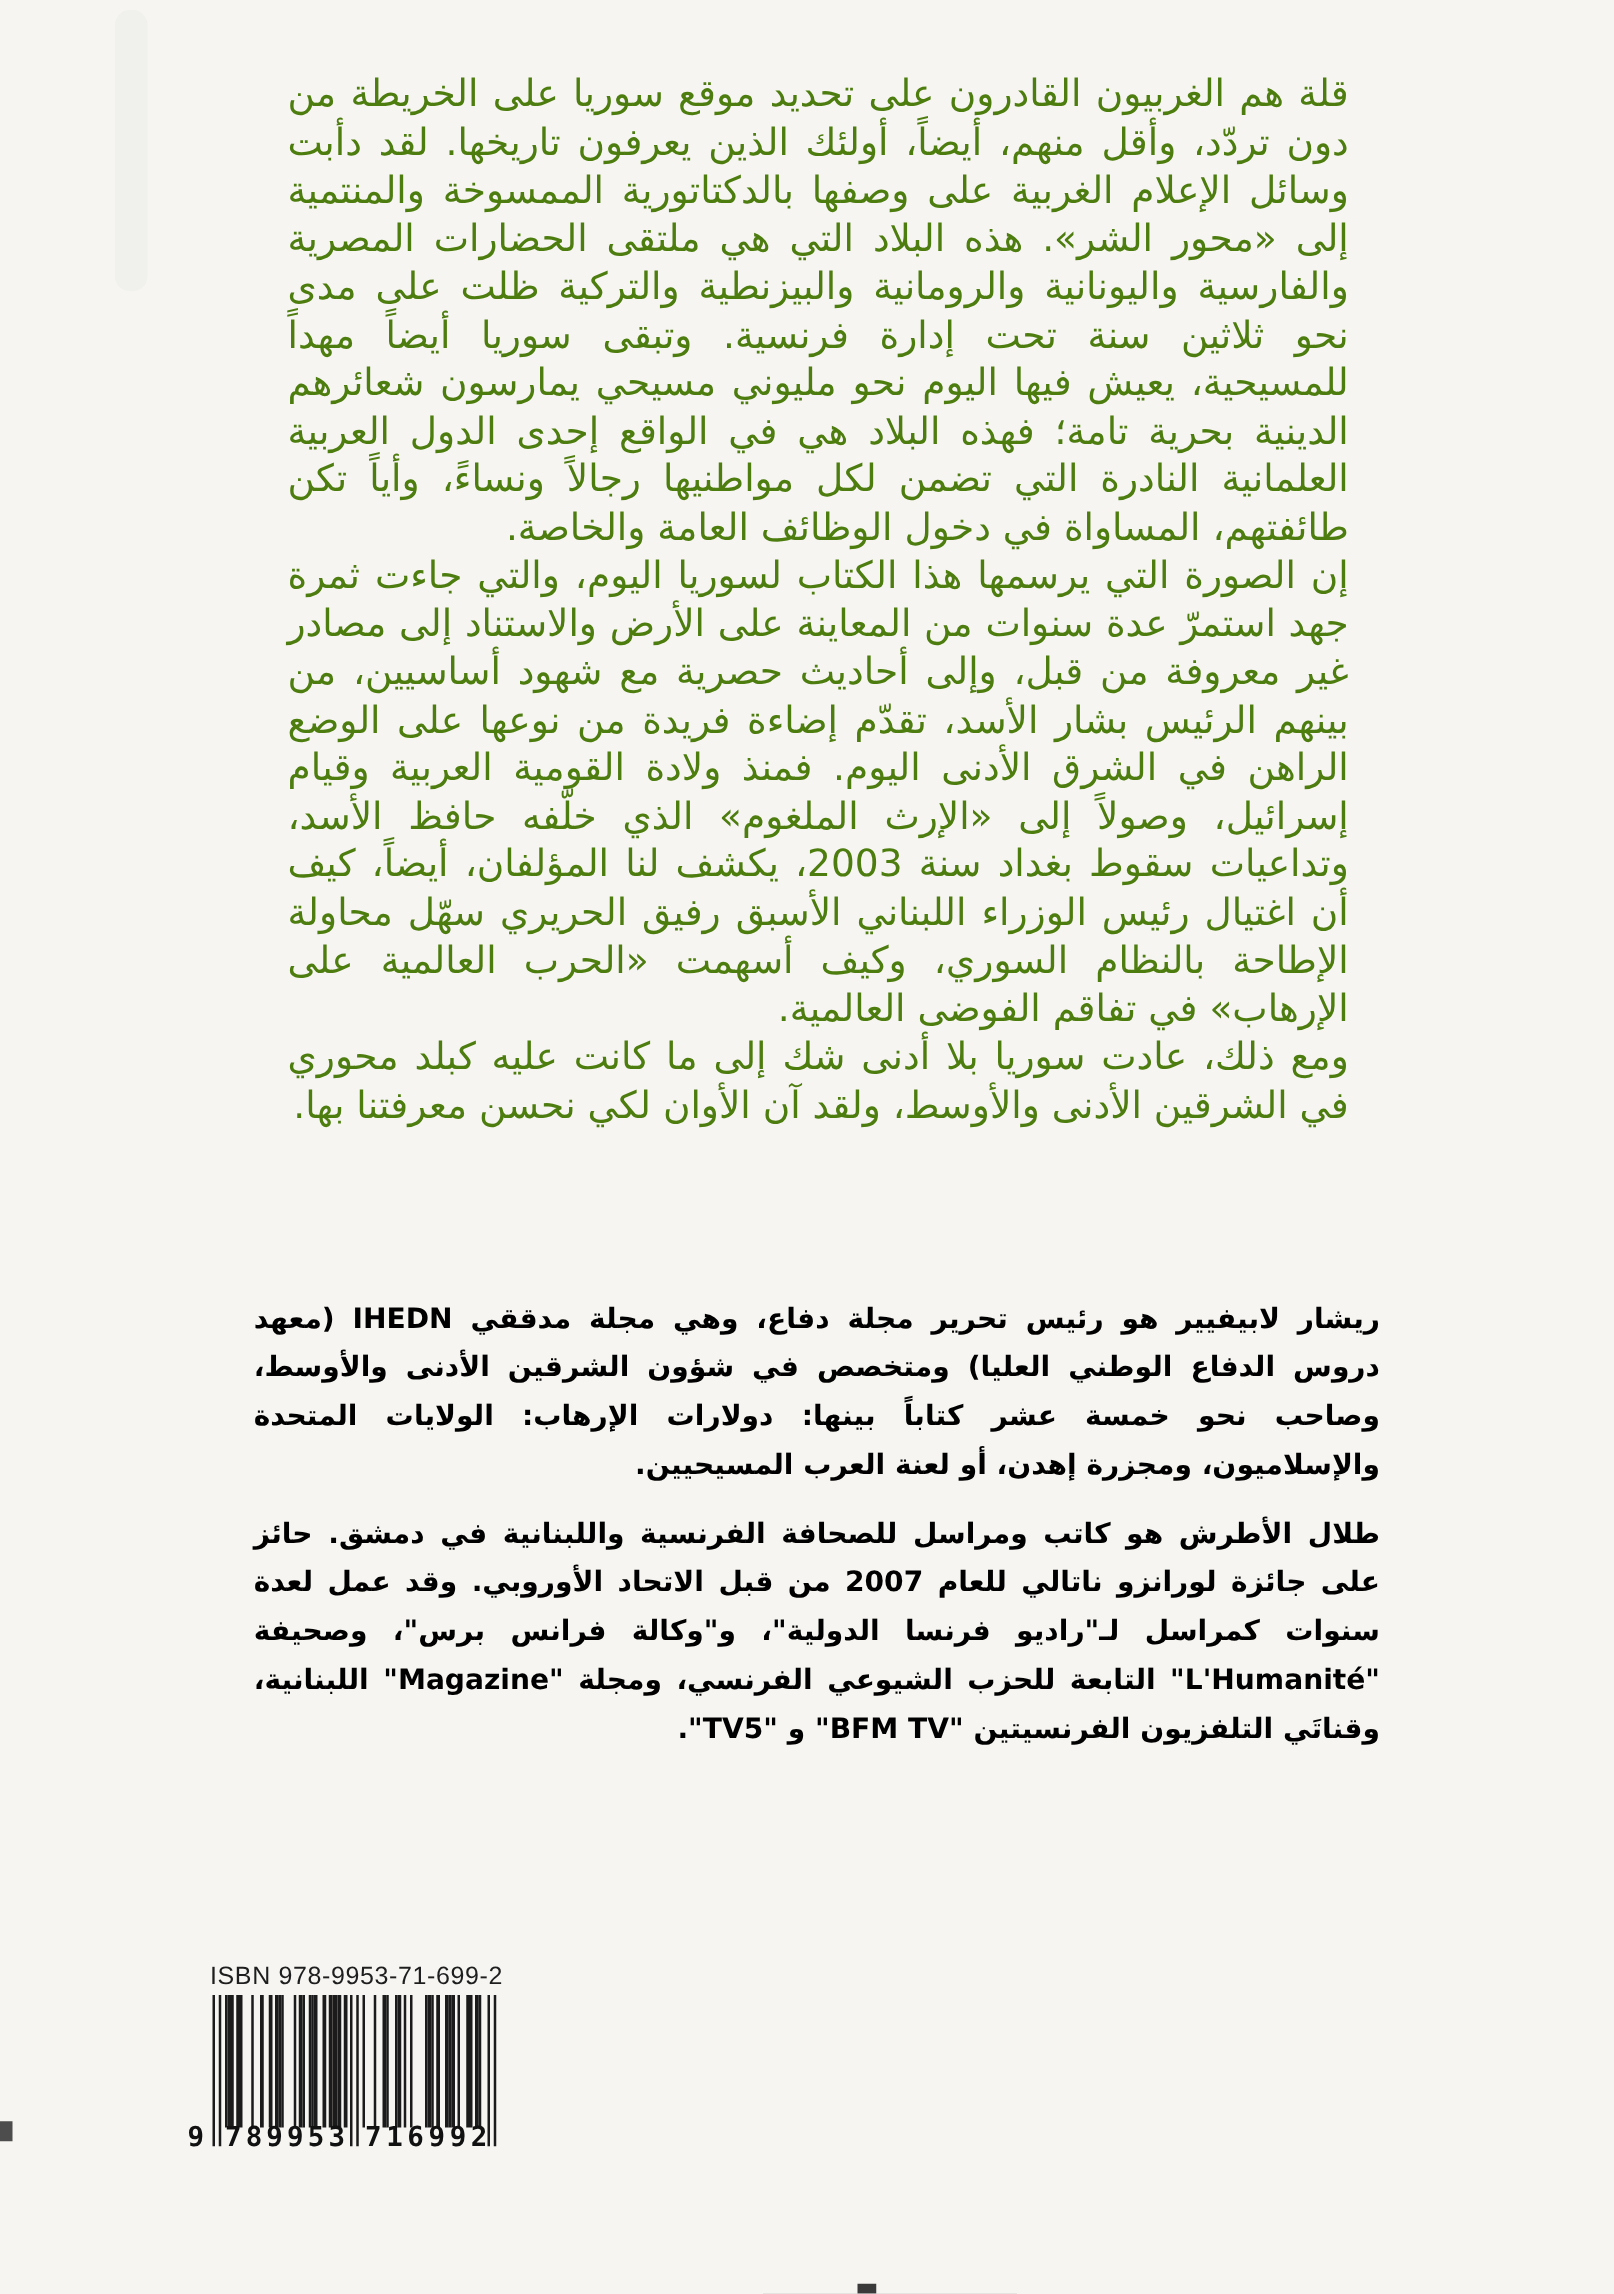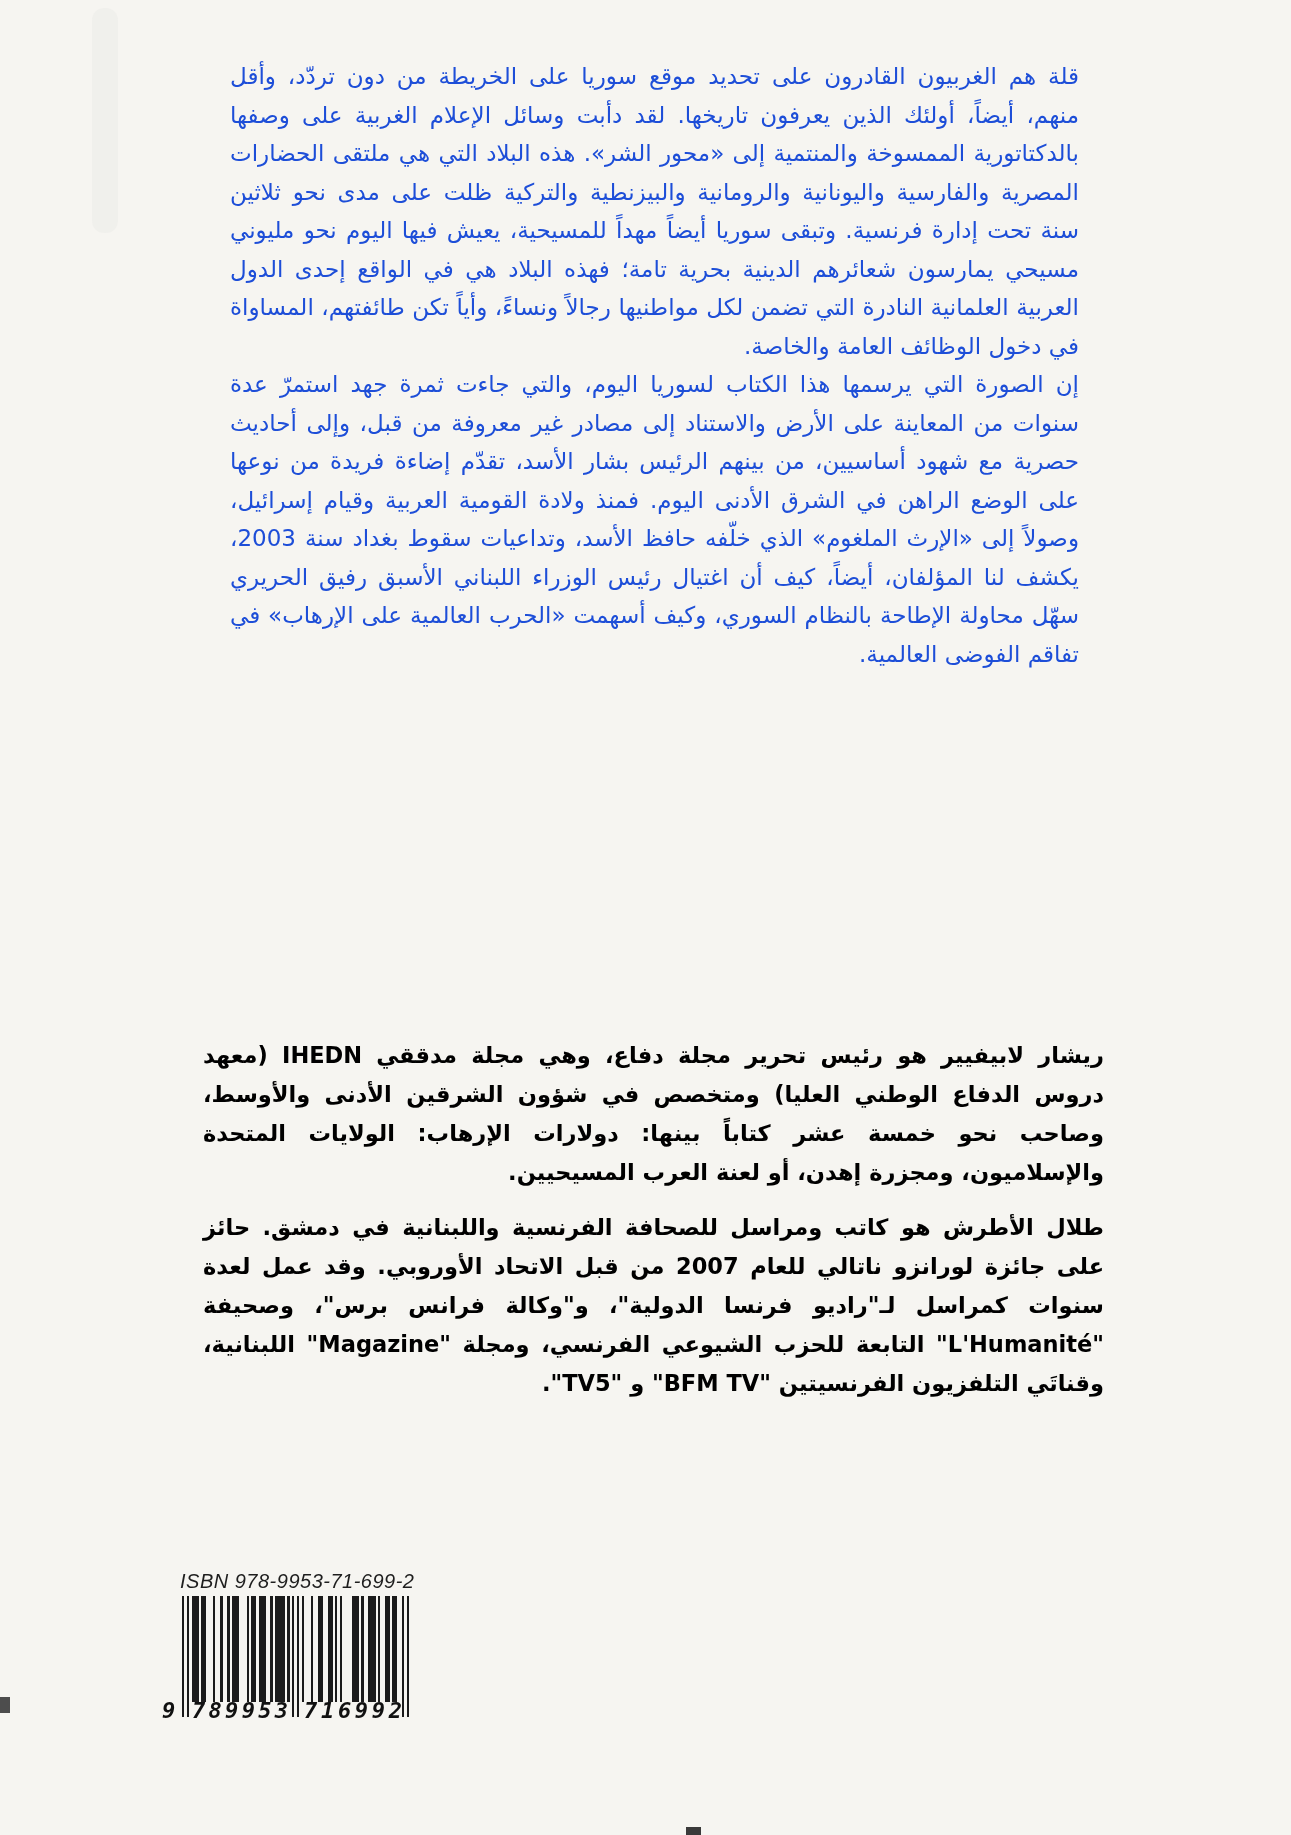--- a/index.html
+++ b/index.html
@@ -12,37 +12,37 @@
     font-family:"DejaVu Sans",sans-serif;
   }
   
   .smudge{
     position:absolute;left:92px;top:8px;width:26px;height:225px;
     background:#ececea;opacity:.6;border-radius:12px;
   }
   .synopsis{
     position:absolute;top:57px;right:212px;width:849px;
     direction:rtl;
-    font-size:23px;line-height:38.5px;
-    color:#1d4ed8;
+    font-size:30px;line-height:38.5px;
+    color:#4d7c0f;
     text-align:justify;
   }
   .synopsis p{margin:0;}
   .bios{
     position:absolute;top:1036px;right:187px;width:901px;
     direction:rtl;
     font-size:22.5px;line-height:39px;
     font-weight:700;
     color:#000000;
     text-align:justify;
   }
   .bios p{margin:0 0 16px 0;}
   .barcode{
-    position:absolute;left:164px;top:1570px;width:270px;
-    direction:ltr;color:#111;font-style:italic;
+    position:absolute;left:152px;top:1570px;width:270px;
+    direction:ltr;color:#111;
   }
   .isbn-label{
     font-family:"Liberation Sans",sans-serif;
     font-size:20px;letter-spacing:.5px;
     margin:0 0 3px 16px;white-space:nowrap;color:#1e1e1e;
   }
   .bc-bars{
     position:relative;margin-left:18px;width:228px;height:146px;
     font-size:0;white-space:nowrap;
   }
@@ -64,20 +64,21 @@
 </head>
 <body>
 
 <div class="page">
 
   <div class="smudge"></div>
 
   <div class="synopsis">
     <p>قلة هم الغربيون القادرون على تحديد موقع سوريا على الخريطة من دون تردّد، وأقل منهم، أيضاً، أولئك الذين يعرفون تاريخها. لقد دأبت وسائل الإعلام الغربية على وصفها بالدكتاتورية الممسوخة والمنتمية إلى «محور الشر». هذه البلاد التي هي ملتقى الحضارات المصرية والفارسية واليونانية والرومانية والبيزنطية والتركية ظلت على مدى نحو ثلاثين سنة تحت إدارة فرنسية. وتبقى سوريا أيضاً مهداً للمسيحية، يعيش فيها اليوم نحو مليوني مسيحي يمارسون شعائرهم الدينية بحرية تامة؛ فهذه البلاد هي في الواقع إحدى الدول العربية العلمانية النادرة التي تضمن لكل مواطنيها رجالاً ونساءً، وأياً تكن طائفتهم، المساواة في دخول الوظائف العامة والخاصة.</p>
     <p>إن الصورة التي يرسمها هذا الكتاب لسوريا اليوم، والتي جاءت ثمرة جهد استمرّ عدة سنوات من المعاينة على الأرض والاستناد إلى مصادر غير معروفة من قبل، وإلى أحاديث حصرية مع شهود أساسيين، من بينهم الرئيس بشار الأسد، تقدّم إضاءة فريدة من نوعها على الوضع الراهن في الشرق الأدنى اليوم. فمنذ ولادة القومية العربية وقيام إسرائيل، وصولاً إلى «الإرث الملغوم» الذي خلّفه حافظ الأسد، وتداعيات سقوط بغداد سنة 2003، يكشف لنا المؤلفان، أيضاً، كيف أن اغتيال رئيس الوزراء اللبناني الأسبق رفيق الحريري سهّل محاولة الإطاحة بالنظام السوري، وكيف أسهمت «الحرب العالمية على الإرهاب» في تفاقم الفوضى العالمية.</p>
+    <p>ومع ذلك، عادت سوريا بلا أدنى شك إلى ما كانت عليه كبلد محوري في الشرقين الأدنى والأوسط، ولقد آن الأوان لكي نحسن معرفتنا بها.</p>
   </div>
 
   <div class="bios">
     <p>ريشار لابيفيير هو رئيس تحرير مجلة دفاع، وهي مجلة مدققي IHEDN (معهد دروس الدفاع الوطني العليا) ومتخصص في شؤون الشرقين الأدنى والأوسط، وصاحب نحو خمسة عشر كتاباً بينها: دولارات الإرهاب: الولايات المتحدة والإسلاميون، ومجزرة إهدن، أو لعنة العرب المسيحيين.</p>
     <p>طلال الأطرش هو كاتب ومراسل للصحافة الفرنسية واللبنانية في دمشق. حائز على جائزة لورانزو ناتالي للعام 2007 من قبل الاتحاد الأوروبي. وقد عمل لعدة سنوات كمراسل لـ"راديو فرنسا الدولية"، و"وكالة فرانس برس"، وصحيفة "L'Humanité" التابعة للحزب الشيوعي الفرنسي، ومجلة "Magazine" اللبنانية، وقناتَي التلفزيون الفرنسيتين "BFM TV" و "TV5".</p>
   </div>
 
   <div class="barcode">
     <div class="isbn-label">ISBN 978-9953-71-699-2</div>
     <div class="bc-bars">

